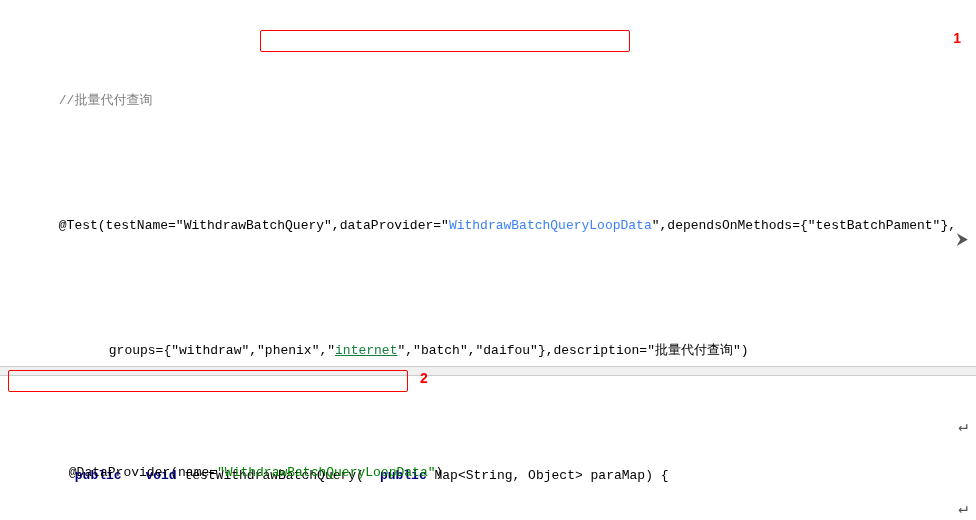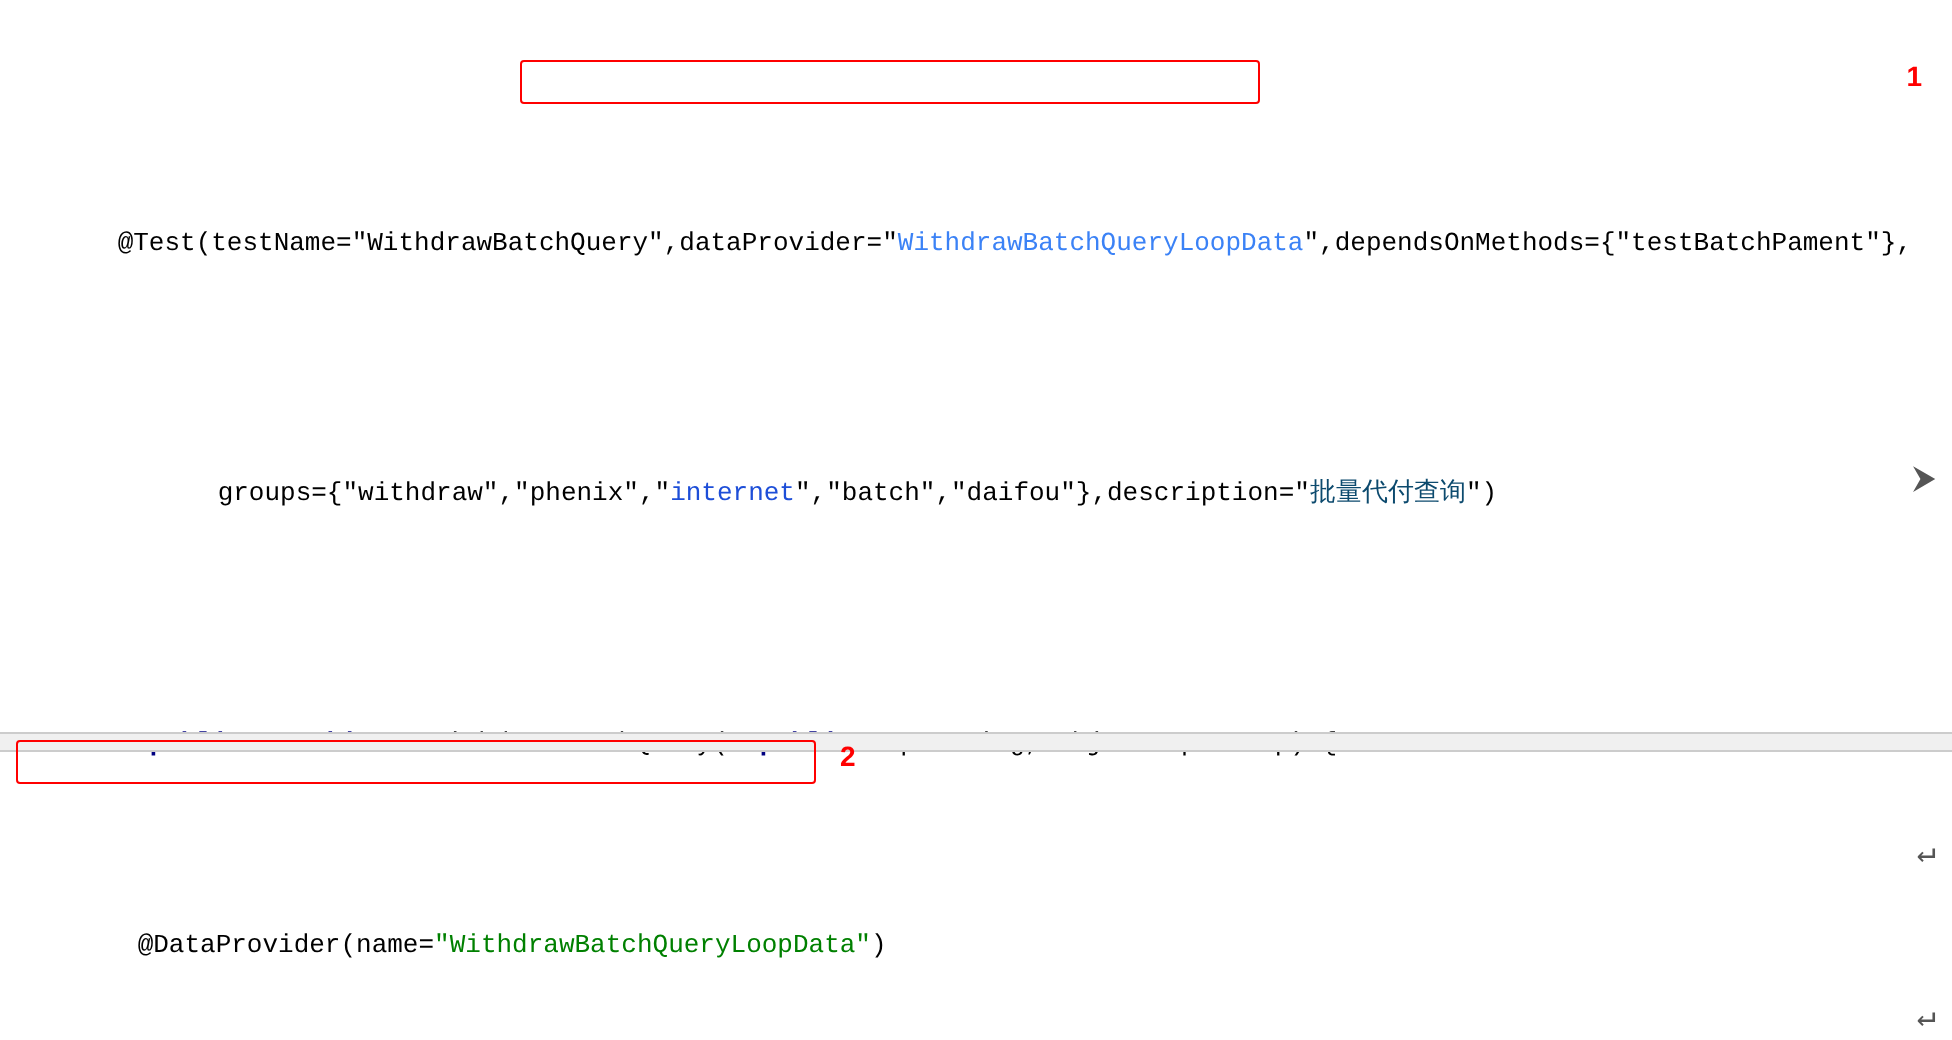--- a/index.html
+++ b/index.html
@@ -74,27 +74,30 @@
       font-size: 16px;
     }
   </style>
 </head>
 <body>
 
 <div style="position:relative; width:976px; height:520px; overflow:hidden;">
 
   <div class="code-area" style="padding-top:8px;">
     
+    <span class="line">
+      <span class="comment">//批量代付查询</span>
+    </span>
     
     <span class="line">
       <span>@Test(testName="WithdrawBatchQuery",dataProvider="<span style="color:#3b82f6;">WithdrawBatchQueryLoopData</span>",dependsOnMethods={"testBatchPament"},</span>
     </span>
     
     <span class="line">
-      <span style="padding-left:50px;">groups={"withdraw","phenix","<span style="color:#1d4ed8;">internet</span>","batch","daifou"},description="<span style="color:#0c4a6e;">批量代付查询</span>")</span>
+      <span style="padding-left:50px;">groups={"withdraw","phenix","<span style="color:#15803d;text-decoration:underline;">internet</span>","batch","daifou"},description="<span style="color:#000000;">批量代付查询</span>")</span>
     </span>
     
     <span class="line">
       <span><span class="keyword">public</span> <span class="keyword">void</span> testWithdrawBatchQuery(<span class="keyword">public</span> Map&lt;String, Object&gt; paraMap) {</span>
     </span>
     
     
     
     
     

